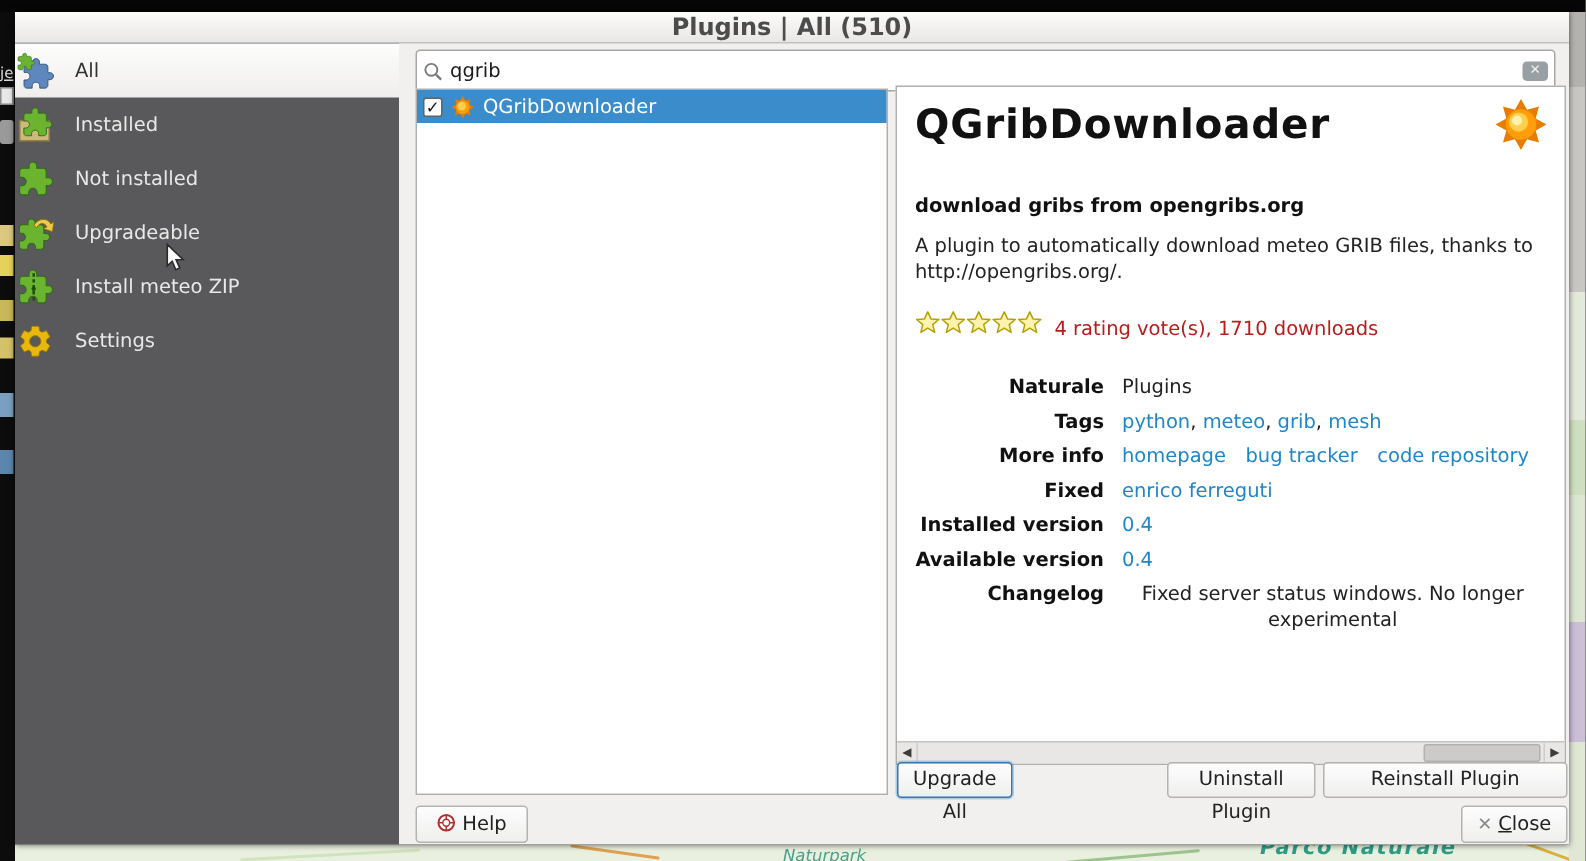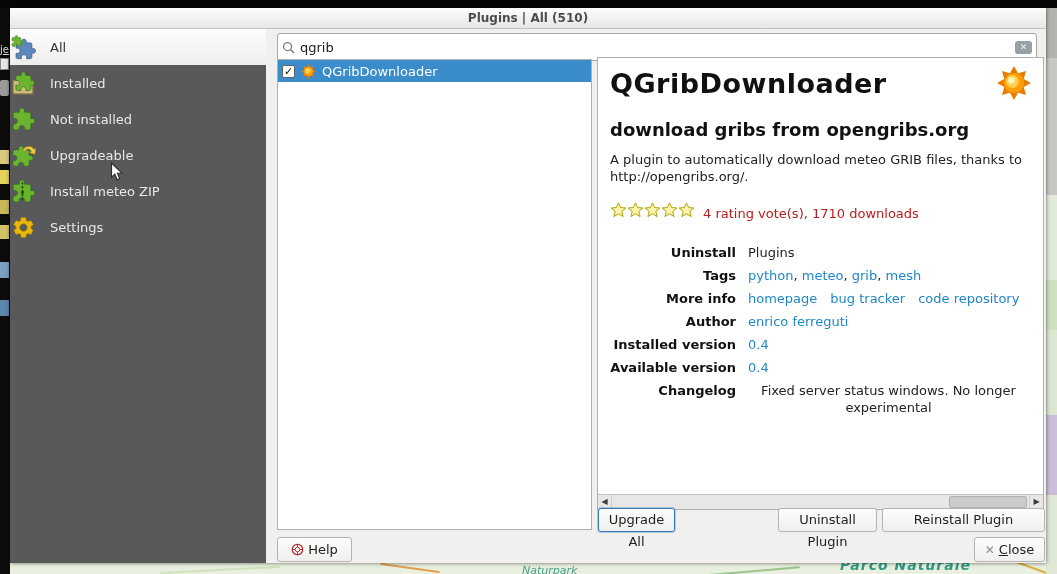--- a/index.html
+++ b/index.html
@@ -11,21 +11,21 @@
   .bg-left .frag { position:absolute; left:0; width:9px;text-decoration:underline; }
   .bg-top { position:absolute; left:0; top:0; width:1057px; height:8px; background:#060606; }
   .bg-right { position:absolute; right:0; top:0; width:11px; height:574px; overflow:hidden;
     background:linear-gradient(#060606 0 8px,#b5b3b0 8px 58px,#c9c7c4 58px 195px,#e3eadb 195px 280px,#cfe0c0 280px 330px,#dde6d3 330px 415px,#cbbfd8 415px 495px,#e0e8d5 495px 574px); }
   .bg-bottom { position:absolute; left:10px; top:563px; width:1036px; height:11px; background:#eaf0df; overflow:hidden; }
   .bg-bottom .map-label { position:absolute; font-style:italic; white-space:nowrap; }
   .map-line { position:absolute; height:2px; border-radius:2px; }
 
   
   .dialog { position:absolute; left:10px; top:8px; width:1036px; height:555px; background:#f1f0ee; box-shadow:0 0 4px rgba(0,0,0,.6); }
-  .titlebar { position:absolute; left:0; top:0; width:100%; height:21px; background:linear-gradient(#fcfcfb,#e9e7e5); border-bottom:1px solid #c3c1bf; text-align:center; font-weight:bold; font-size:12px; color:#4c4c4c; line-height:20px; }
+  .titlebar { position:absolute; left:0; top:0; width:100%; height:21px; background:linear-gradient(#fcfcfb,#e9e7e5); border-bottom:1px solid #c3c1bf; text-align:center; font-weight:bold; font-size:16px; color:#4c4c4c; line-height:20px; }
 
   
   .sidebar { position:absolute; left:0; top:21px; width:256px; bottom:0; background:#59585a; overflow:hidden; }
   .side-item { height:36px; display:flex; align-items:center; padding-left:0; color:#e8e8e8; cursor:default; }
   .side-item.selected { background:linear-gradient(#fdfdfd,#efeeec); color:#333; }
   .side-ic { width:26px; height:26px; margin-right:14px; display:inline-flex; align-items:center; justify-content:center; }
   .side-ic svg { width:25px; height:25px; }
 
   
   .search-box { position:absolute; left:267px; top:25px; width:760px; height:28px; background:#fff; border:1px solid #a9a7a5; border-radius:3px; display:flex; align-items:center; padding:0 4px; }
@@ -38,21 +38,21 @@
   .plugin-row { height:22px; display:flex; align-items:center; padding-left:4px; }
   .plugin-row.selected { background:#3a8cca; color:#fff; }
   .chk { width:13px; height:13px; background:#fff; border:1px solid #636363; border-radius:2px; font-size:11px; line-height:11px; text-align:center; color:#111; font-weight:bold; margin-right:6px; }
   .row-sun { margin-right:6px; display:inline-flex; }
 
   
   .details { position:absolute; left:587px; top:49px; width:447px; height:453px; background:#fff; border:1px solid #b2b0ae; overflow:hidden; }
   .details-inner { padding:10px 14px 0 12px; }
   .d-title { font-size:27px; font-weight:bold; color:#111; letter-spacing:.5px; }
   .d-sun { position:absolute; right:12px; top:8px; }
-  .d-sub { margin-top:20px; font-size:18px; font-weight:bold; color:#111; }
+  .d-sub { margin-top:31px; font-size:13px; font-weight:bold; color:#111; }
   .d-desc { margin-top:11px; font-size:13px; line-height:17px; color:#222; max-width:420px; }
   .d-rating { margin-top:17px; display:flex; align-items:flex-end; gap:2px; font-size:13px; color:#b91c1c; }
   .d-rating .txt { margin-left:6px; }
   .d-table { margin-top:20px; }
   .d-row { display:flex; line-height:23px; }
   .d-label { width:138px; text-align:right; font-weight:bold; color:#111; padding-right:12px; flex:0 0 auto; }
   .d-value { color:#222; max-width:290px; }
   .d-value a { color:#1f87c7; text-decoration:none; }
   .d-value .sep { color:#222; }
   .d-value a.gap { margin-right:13px; }
@@ -207,33 +207,33 @@
                 <polygon points="8,0.9 10.2,5.6 15.4,6 11.3,9.4 12.6,14.6 8,11.7 3.4,14.6 4.7,9.4 0.6,6 5.8,5.6" fill="#fbf3ae" stroke="#b5a004" stroke-width="1" stroke-linejoin="round"></polygon>
               </svg></span><span><svg width="17" height="16" viewBox="0 0 16 16">
                 <polygon points="8,0.9 10.2,5.6 15.4,6 11.3,9.4 12.6,14.6 8,11.7 3.4,14.6 4.7,9.4 0.6,6 5.8,5.6" fill="#fbf3ae" stroke="#b5a004" stroke-width="1" stroke-linejoin="round"></polygon>
               </svg></span><span><svg width="17" height="16" viewBox="0 0 16 16">
                 <polygon points="8,0.9 10.2,5.6 15.4,6 11.3,9.4 12.6,14.6 8,11.7 3.4,14.6 4.7,9.4 0.6,6 5.8,5.6" fill="#fbf3ae" stroke="#b5a004" stroke-width="1" stroke-linejoin="round"></polygon>
               </svg></span></span>
         <span class="txt">4 rating vote(s), 1710 downloads</span>
       </div>
       <div class="d-table" id="fields">
           <div class="d-row">
-            <div class="d-label">Uninstall</div>
+            <div class="d-label">Naturale</div>
             <div class="d-value">Plugins</div>
           </div>
           <div class="d-row">
             <div class="d-label">Tags</div>
             <div class="d-value"><a href="#">python</a><span class="sep">, </span><a href="#">meteo</a><span class="sep">, </span><a href="#">grib</a><span class="sep">, </span><a href="#">mesh</a></div>
           </div>
           <div class="d-row">
             <div class="d-label">More info</div>
             <div class="d-value"><a href="#" class="gap">homepage</a><a href="#" class="gap">bug tracker</a><a href="#">code repository</a></div>
           </div>
           <div class="d-row">
-            <div class="d-label">Author</div>
+            <div class="d-label">Fixed</div>
             <div class="d-value"><a href="#">enrico ferreguti</a></div>
           </div>
           <div class="d-row">
             <div class="d-label">Installed version</div>
             <div class="d-value"><a href="#">0.4</a></div>
           </div>
           <div class="d-row">
             <div class="d-label">Available version</div>
             <div class="d-value"><a href="#">0.4</a></div>
           </div>

